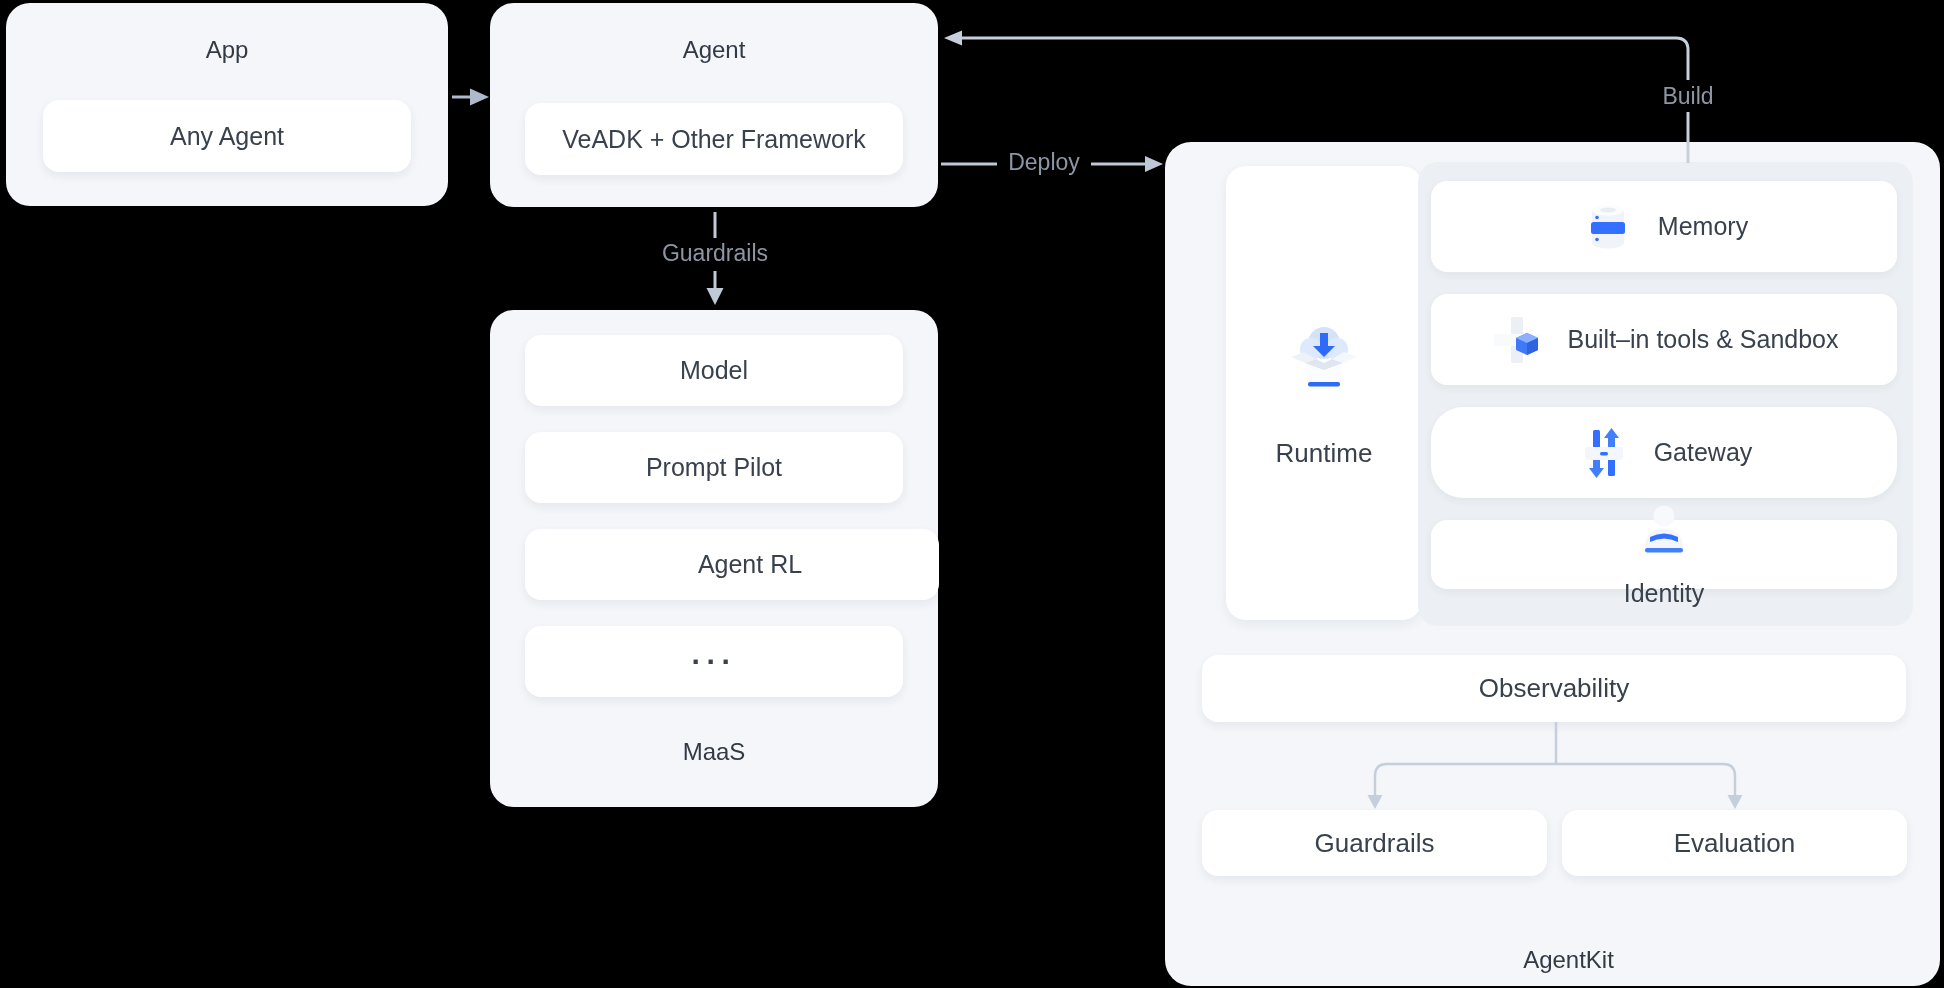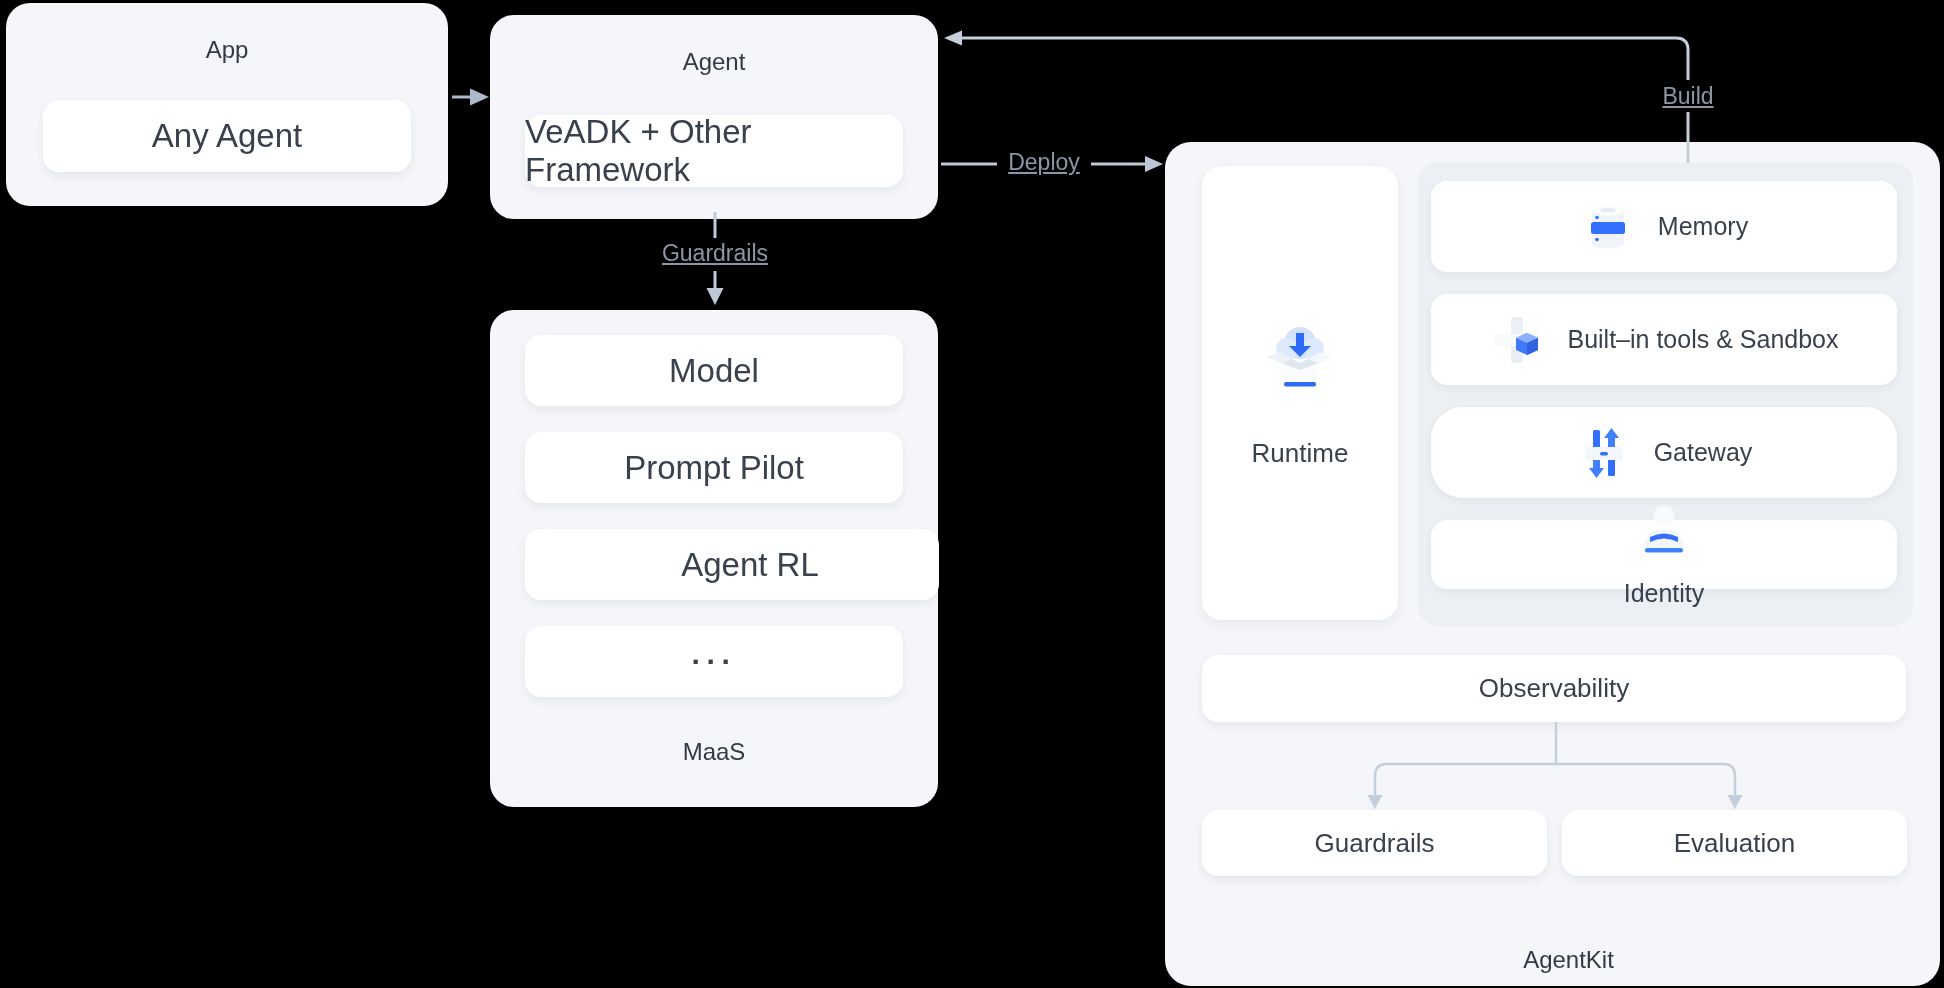--- a/index.html
+++ b/index.html
@@ -4,48 +4,48 @@
 <style>
   html,body{margin:0;padding:0;background:#000;}
   .stage{position:relative;width:1944px;height:988px;background:#000;overflow:hidden;
          font-family:"Liberation Sans","DejaVu Sans",sans-serif;}
   .panel{position:absolute;background:#f4f6f9;border-radius:24px;}
   .panel-title{position:absolute;left:0;width:100%;text-align:center;
                font-size:24px;font-weight:500;color:#323a46;}
   .card{position:absolute;background:#ffffff;border-radius:16px;
         box-shadow:0 4px 10px rgba(30,45,70,0.07);
         display:flex;align-items:center;justify-content:center;
-        font-size:33px;color:#39414d;}
+        font-size:25px;color:#39414d;}
   .dots-card{font-size:30px;letter-spacing:5px;font-weight:700;color:#39414d;}
   
   .subpanel{position:absolute;background:#ecf0f4;border-radius:20px;}
   .runtime-card{position:absolute;background:#fff;border-radius:20px;
         box-shadow:0 4px 12px rgba(30,45,70,0.07);
         display:flex;flex-direction:column;align-items:center;justify-content:center;gap:30px;
-        font-size:26px;color:#39414d;}
+        font-size:26px;color:#39414d;margin-left:24px;}
   .kit-card{position:absolute;background:#fff;border-radius:16px;
         box-shadow:0 3px 8px rgba(30,45,70,0.06);
         display:flex;align-items:center;justify-content:center;gap:22px;
         font-size:25px;color:#39414d;}
   .kit-card .ic{flex:0 0 auto;display:flex;}
-  .edge-label{position:absolute;text-align:center;font-size:23px;color:#8c96a5;z-index:6;text-decoration:underline;}
+  .edge-label{position:absolute;text-align:center;font-size:23px;color:#8c96a5;z-index:6;}
   svg.connectors{position:absolute;left:0;top:0;z-index:5;pointer-events:none;}
   .z2{z-index:2;}
 </style>
 </head>
 <body>
 
 <div class="stage">
 
   <div class="panel z2" style="left:6px;top:3px;width:442px;height:203px;">
     <div class="panel-title" style="top:33px;">App</div>
     <div class="card" style="left:37px;top:97px;width:368px;height:72px;">Any Agent</div>
   </div>
 
-  <div class="panel z2" style="left:490px;top:15px;width:448px;height:204px;">
+  <div class="panel z2" style="left:490px;top:3px;width:448px;height:204px;">
     <div class="panel-title" style="top:33px;">Agent</div>
     <div class="card" style="left:35px;top:100px;width:378px;height:72px;">VeADK + Other Framework</div>
   </div>
 
   <div class="panel z2" style="left:490px;top:310px;width:448px;height:497px;">
     <div class="card" style="left:35px;top:25px;width:378px;height:71px;">Model</div>
     <div class="card" style="left:35px;top:122px;width:378px;height:71px;">Prompt Pilot</div>
     <div class="card" style="left:35px;top:219px;width:378px;height:71px;padding-left:36px;">Agent RL</div>
     <div class="card dots-card" style="left:35px;top:316px;width:378px;height:71px;">···</div>
     <div class="panel-title" style="top:428px;">MaaS</div>

